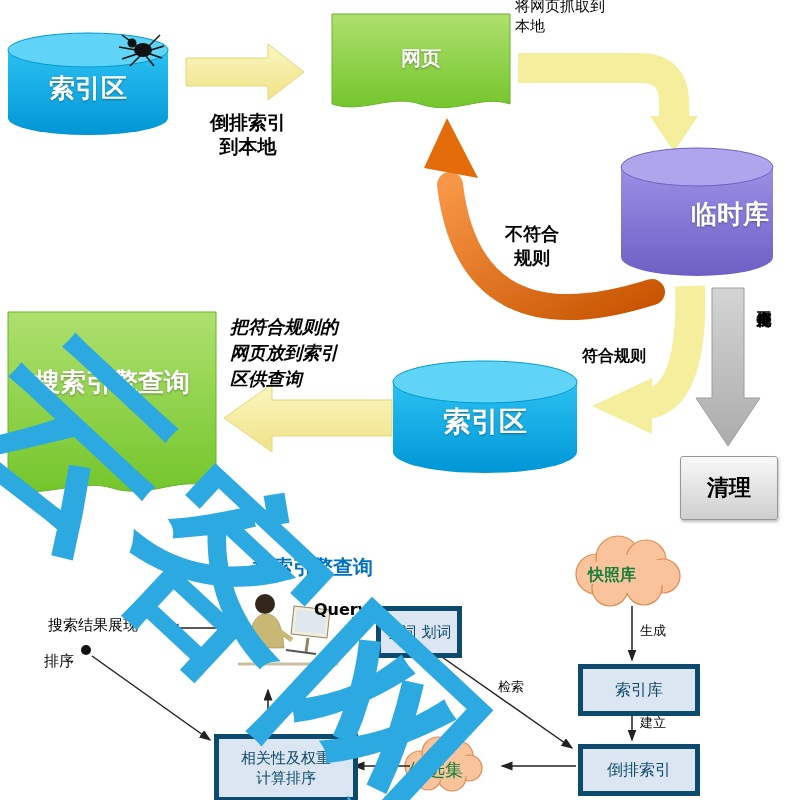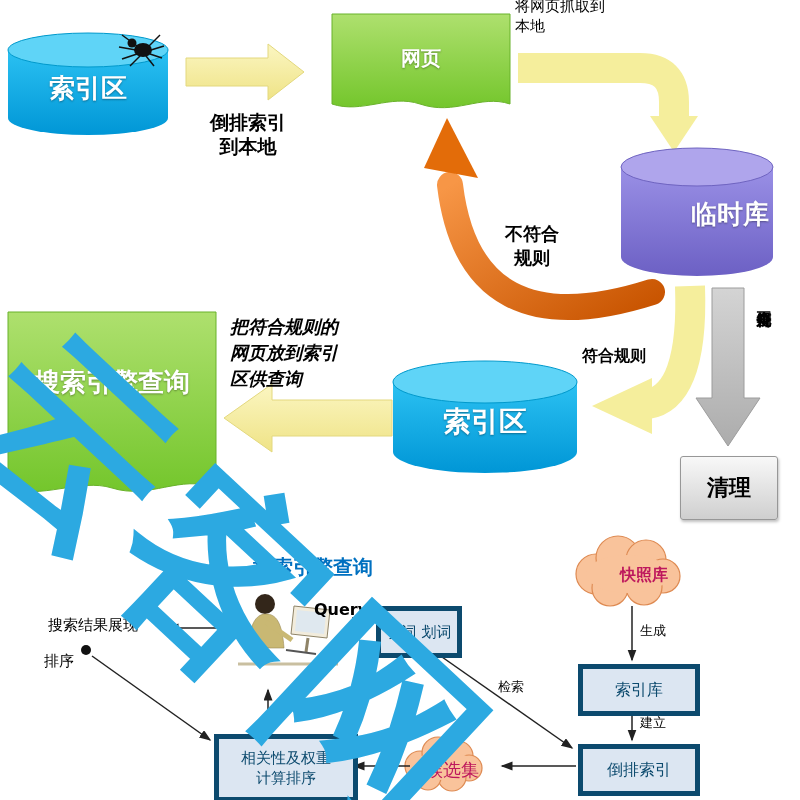--- a/index.html
+++ b/index.html
@@ -20,21 +20,21 @@
     background:linear-gradient(#f8f8f8,#cfcfcf);
     box-shadow:1px 2px 3px rgba(0,0,0,.25);
     display:flex;align-items:center;justify-content:center;
     font-size:22px;font-weight:bold;color:#000;
   }
   .flow-box{
     position:absolute;z-index:10;background:#DCE6F2;border:5px solid #0c4a6e;
     display:flex;flex-direction:column;align-items:center;justify-content:center;
     font-size:15px;color:#0c4a6e;text-align:center;line-height:20px;
   }
-  .cloud-lbl{position:absolute;z-index:10;text-align:right;color:#be185d;}
+  .cloud-lbl{position:absolute;z-index:10;text-align:left;color:#15803d;}
   .watermark{
     position:absolute;z-index:50;left:70px;top:300px;
     font-size:200px;font-weight:bold;line-height:200px;white-space:nowrap;
     transform:rotate(43deg);transform-origin:0 0;letter-spacing:4px;
   }
   .small-lbl{font-size:13px;}
 </style>
 </head>
 <body>
 

